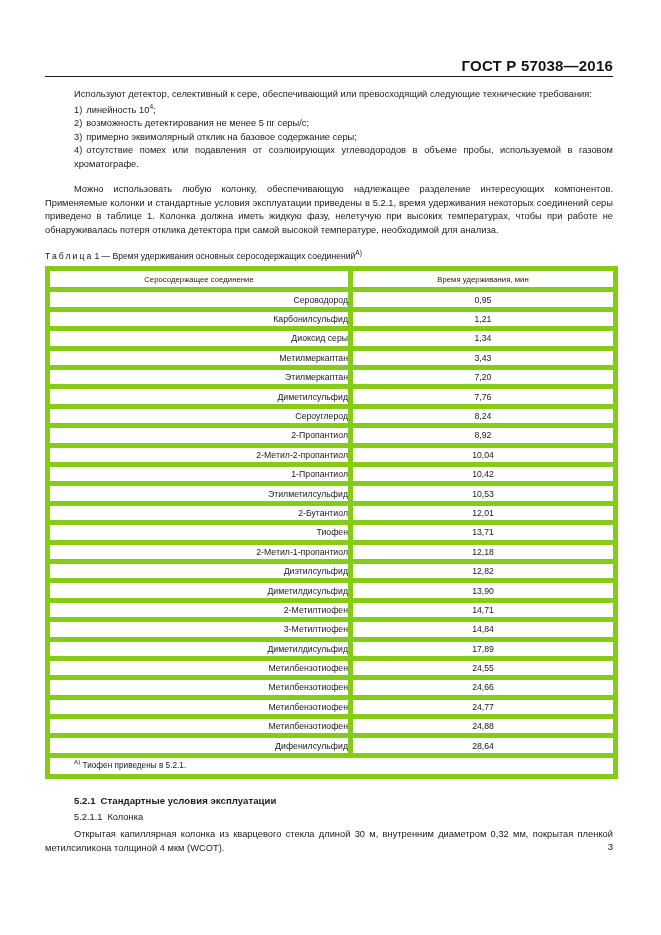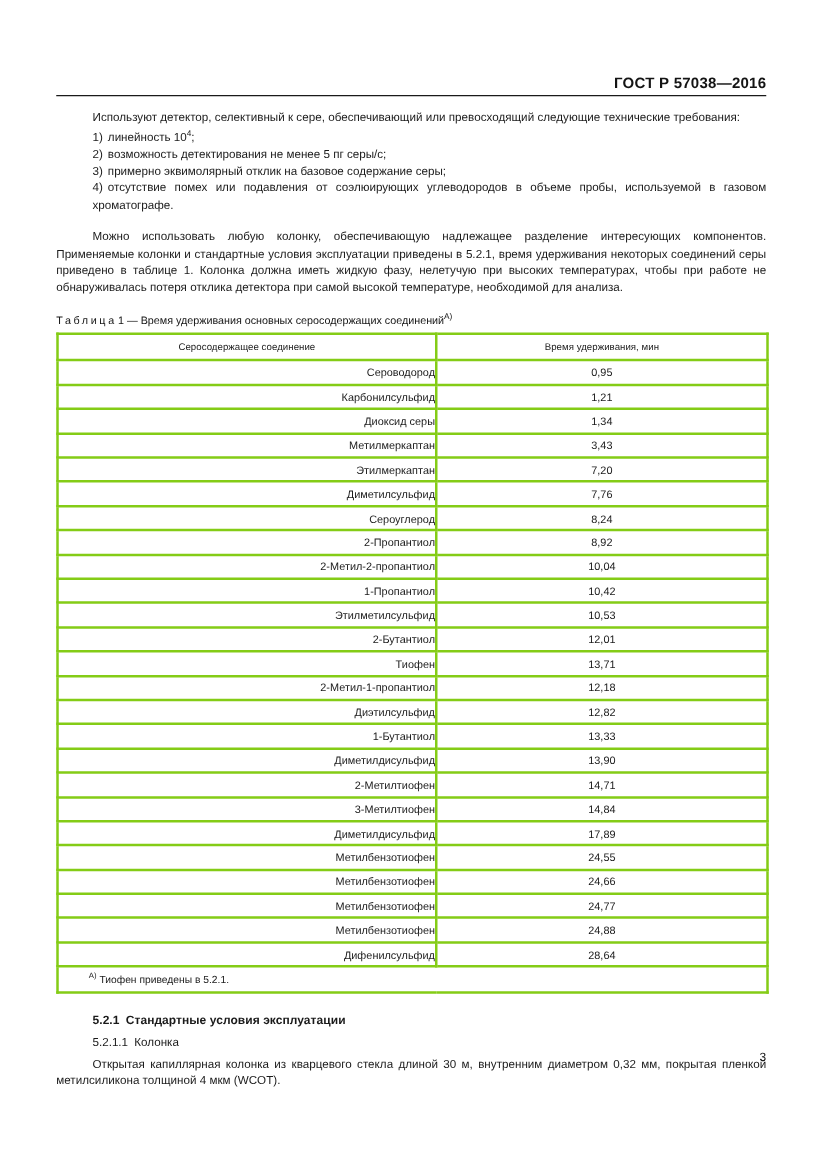--- a/index.html
+++ b/index.html
@@ -28,21 +28,21 @@
 
   
   .page-header {
     position: absolute;
     left: 45px;
     top: 57px;
     width: 568px;
     text-align: right;
   }
   .page-header .hdr-text {
-    font-size: 12px;
+    font-size: 15px;
     font-weight: bold;
     letter-spacing: 0.2px;
     color: #141414;
     display: inline-block;
     padding-left: 6px;
   }
   .header-rule {
     position: absolute;
     left: 45px;
     top: 76px;
@@ -115,21 +115,21 @@
 
   
   table.gost {
     border-collapse: collapse;
     width: 568px;
     table-layout: fixed;
     font-size: 8.7px;
   }
   table.gost th,
   table.gost td {
-    border: 2px solid #84cc16;
+    border: 5px solid #84cc16;
     padding: 0;
     height: 19.4px;
     vertical-align: middle;
   }
   table.gost thead th {
     font-size: 7.7px;
     font-weight: normal;
     text-align: center;
     height: 21px;
     letter-spacing: 0.05px;
@@ -280,24 +280,20 @@
           </tr>
         <tr>
             <td class="name">2-Метил-1-пропантиол</td>
             <td class="val">12,18</td>
           </tr>
         <tr>
             <td class="name">Диэтилсульфид</td>
             <td class="val">12,82</td>
           </tr>
         <tr>
-            <td class="name">1-Бутантиол</td>
-            <td class="val">13,33</td>
-          </tr>
-        <tr>
             <td class="name">Диметилдисульфид</td>
             <td class="val">13,90</td>
           </tr>
         <tr>
             <td class="name">2-Метилтиофен</td>
             <td class="val">14,71</td>
           </tr>
         <tr>
             <td class="name">3-Метилтиофен</td>
             <td class="val">14,84</td>

